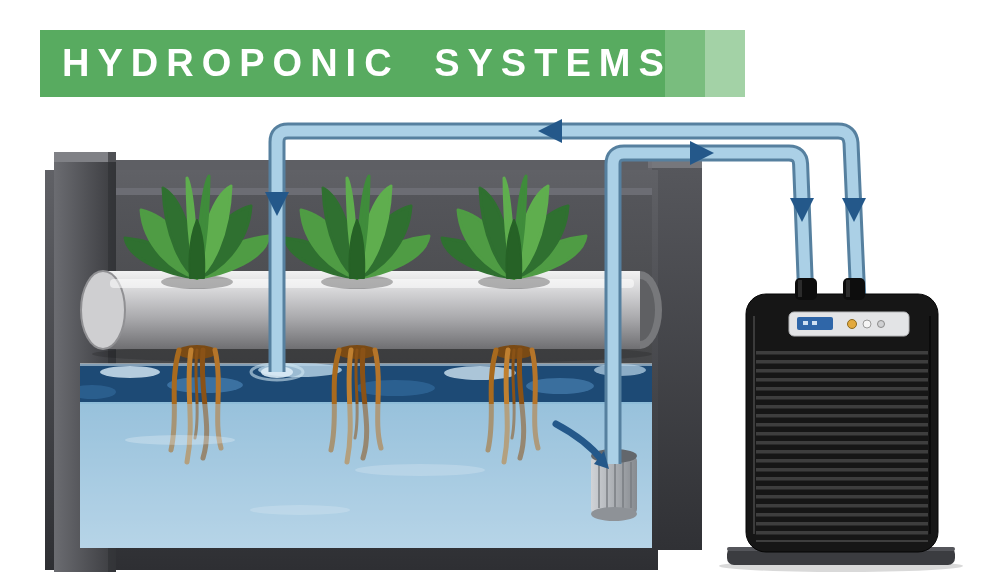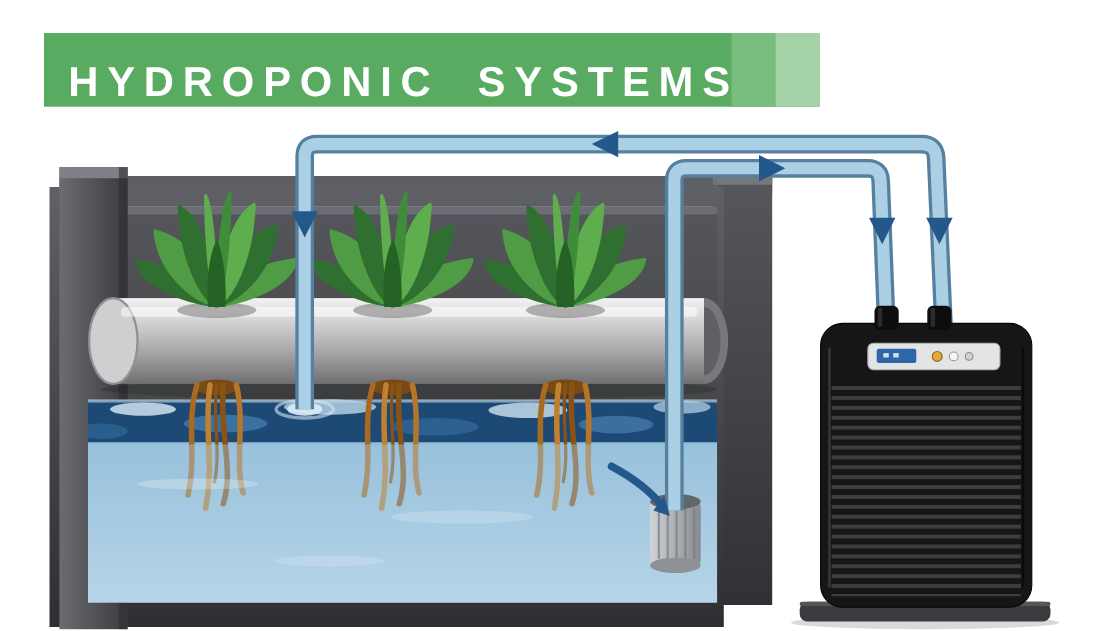--- a/index.html
+++ b/index.html
@@ -7,21 +7,21 @@
     position:relative;
     width:1004px;height:574px;
     background:#ffffff;
     overflow:hidden;
     font-family:"Liberation Sans", sans-serif;
   }
   .banner{
     position:absolute;left:40px;top:30px;
     width:705px;height:67px;
     background:#58ab60;
-    display:flex;align-items:flex-end;
+    display:flex;align-items:center;
     z-index:5;
   }
   .banner-title{
     padding-left:22px;
     color:#ffffff;
     font-size:38px;
     font-weight:700;
     letter-spacing:8px;
     word-spacing:16px;
     white-space:nowrap;

